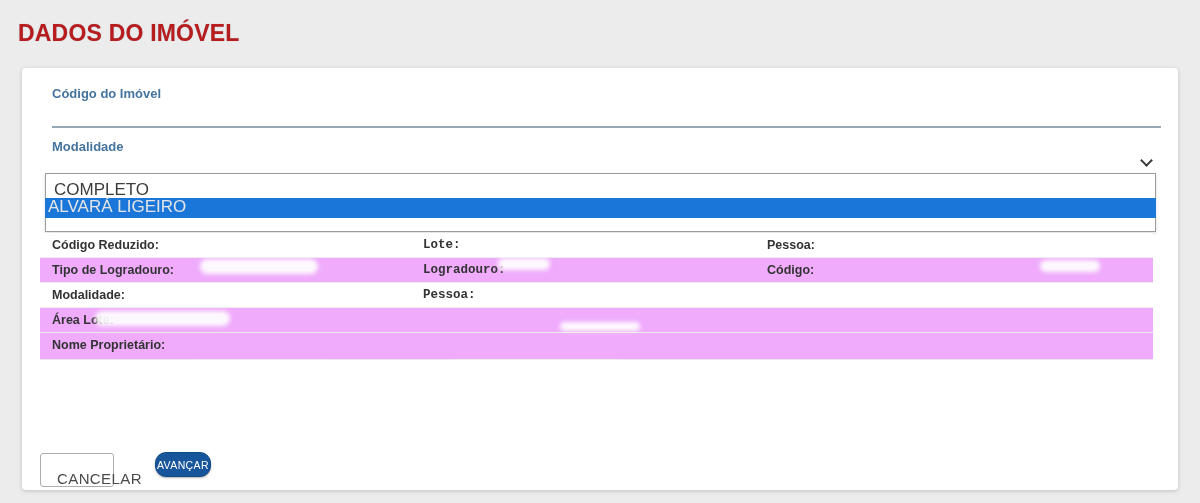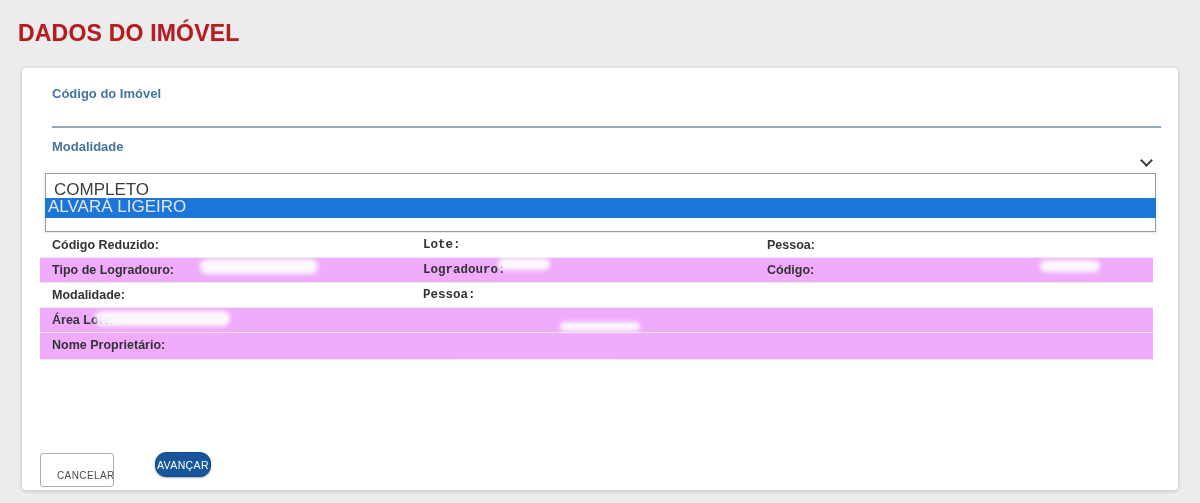--- a/index.html
+++ b/index.html
@@ -69,21 +69,21 @@
     position:absolute;top:0;height:100%;line-height:25px;
     font-size:12.5px;font-weight:bold;color:#333333;white-space:nowrap;
   }
   .c1{left:12px;}
   .c2{left:383px;font-family:Liberation Mono, monospace;}
   .c3{left:727px;}
   .btn-cancel{
     position:absolute;left:18px;top:385px;width:74px;height:21px;
     background:#ffffff;border:1px solid #adadad;border-radius:3px;
     font-family:"Liberation Sans", sans-serif;
-    font-size:10px;color:#4a4a4a;letter-spacing:.4px;cursor:pointer;
+    font-size:15px;color:#4a4a4a;letter-spacing:.4px;cursor:pointer;
     padding:16px;
   }
   .btn-advance{
     position:absolute;left:99px;top:384px;width:56px;height:25px;
     background:#18569b;border:1px solid #124a88;border-radius:11px;
     font-family:"Liberation Sans", sans-serif;
     font-size:10.5px;color:#ffffff;letter-spacing:.4px;cursor:pointer;
     box-shadow:0 1px 2px rgba(0,0,0,.3);
     padding:0;
     margin-left:34px;

